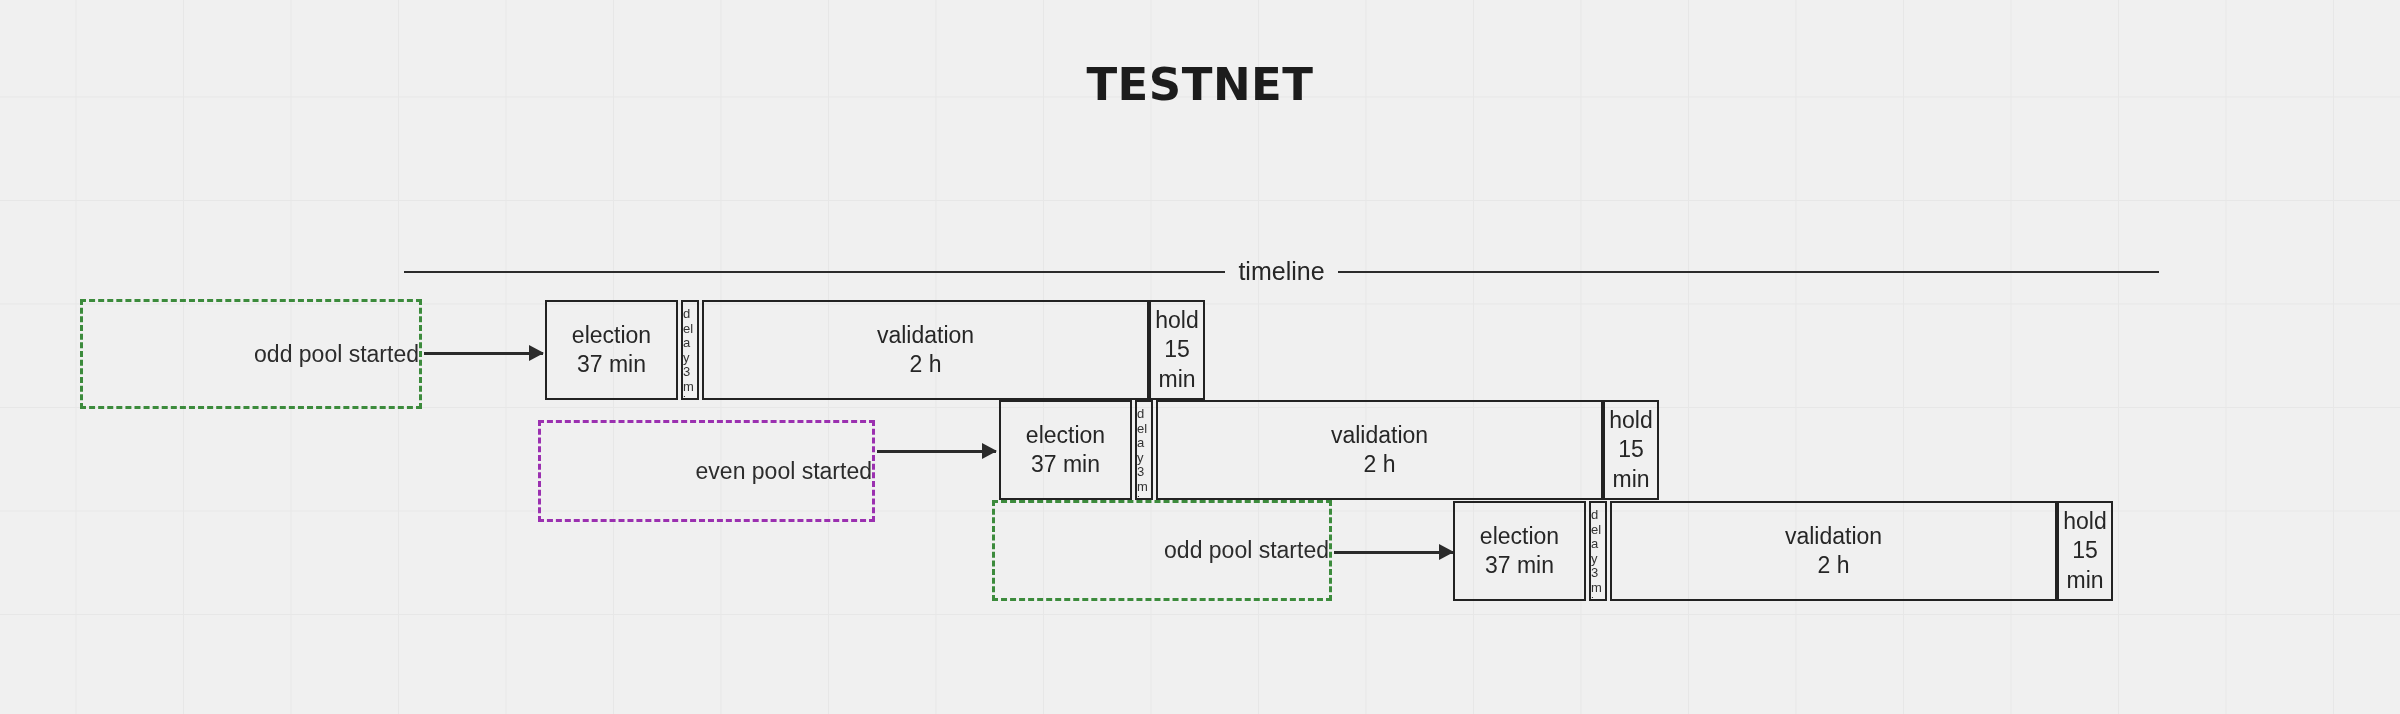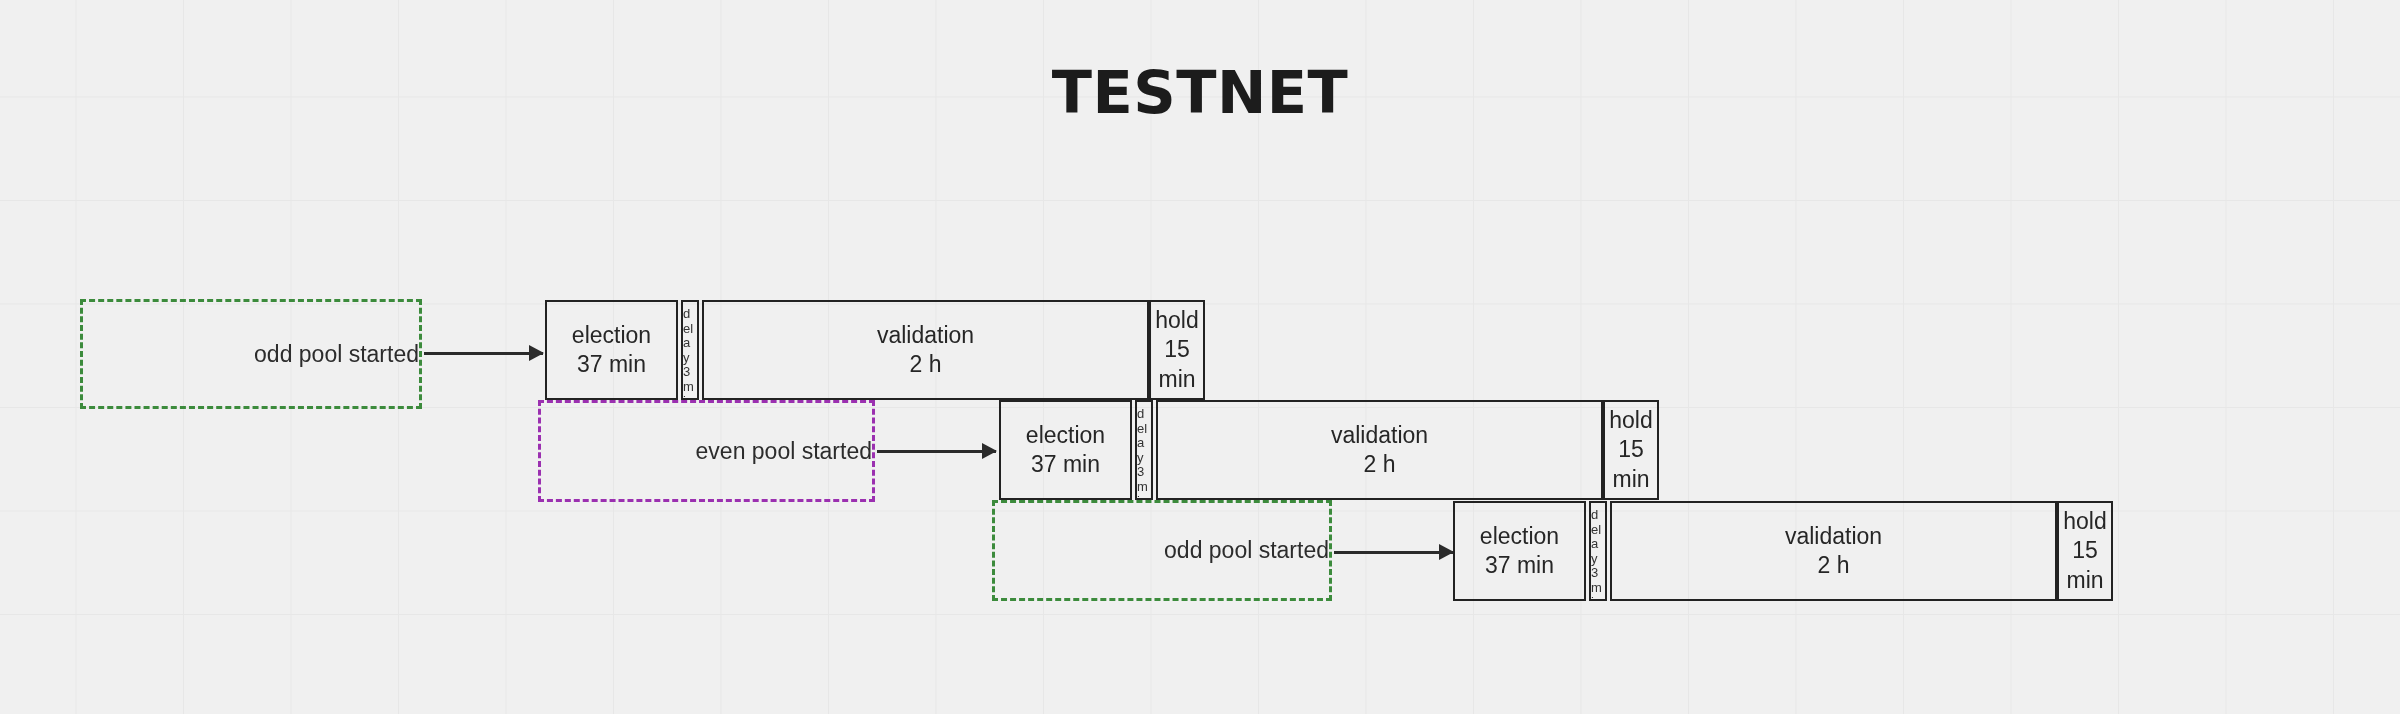--- a/index.html
+++ b/index.html
@@ -27,21 +27,21 @@
     background-position: -32px -7px;
   }
 
   
   #title {
     position: absolute;
     left: 0;
     top: 58px;
     width: 2400px;
     text-align: center;
-    font-size: 59px;
+    font-size: 45px;
     font-weight: 700;
     letter-spacing: 0.5px;
     color: #1c1c1c;
     font-family: "DejaVu Sans", sans-serif;
   }
 
   
   #timeline-axis {
     position: absolute;
     left: 404px;
@@ -108,21 +108,21 @@
     position: absolute;
     box-sizing: border-box;
     border: 3px dashed #3c8b3c;
     display: flex;
     align-items: center;
     justify-content: flex-end;
     font-size: 23px;
     color: #2c2c2c;
     background: transparent;
   }
-  .event-box.purple { border-color: #9b30b0; }
+  .event-box.purple { border-color: #9b30b0; margin-top: 20px; }
 
   
   .arrow {
     position: absolute;
     height: 2.6px;
     background: #2b2b2b;
   }
   .arrow::after {
     content: "";
     position: absolute;
@@ -136,20 +136,25 @@
     border-bottom: 8.5px solid transparent;
   }
 </style>
 </head>
 <body>
 
 <div id="canvas">
 
   <div id="title">TESTNET</div>
 
+  <div id="timeline-axis">
+    <div class="rule"></div>
+    <div id="timeline-label">timeline</div>
+    <div class="rule"></div>
+  </div>
 
   <div class="event-box" style="left:80px; top:299px; width:342px; height:110px;">
     <span>odd pool started</span>
   </div>
   <div class="arrow" style="left:424px; top:352px; width:119px;"></div>
 
   <div class="phase" style="left:545px; top:300px; width:133px; height:100px;">
     <span class="ln">election</span>
     <span class="ln">37 min</span>
   </div>

